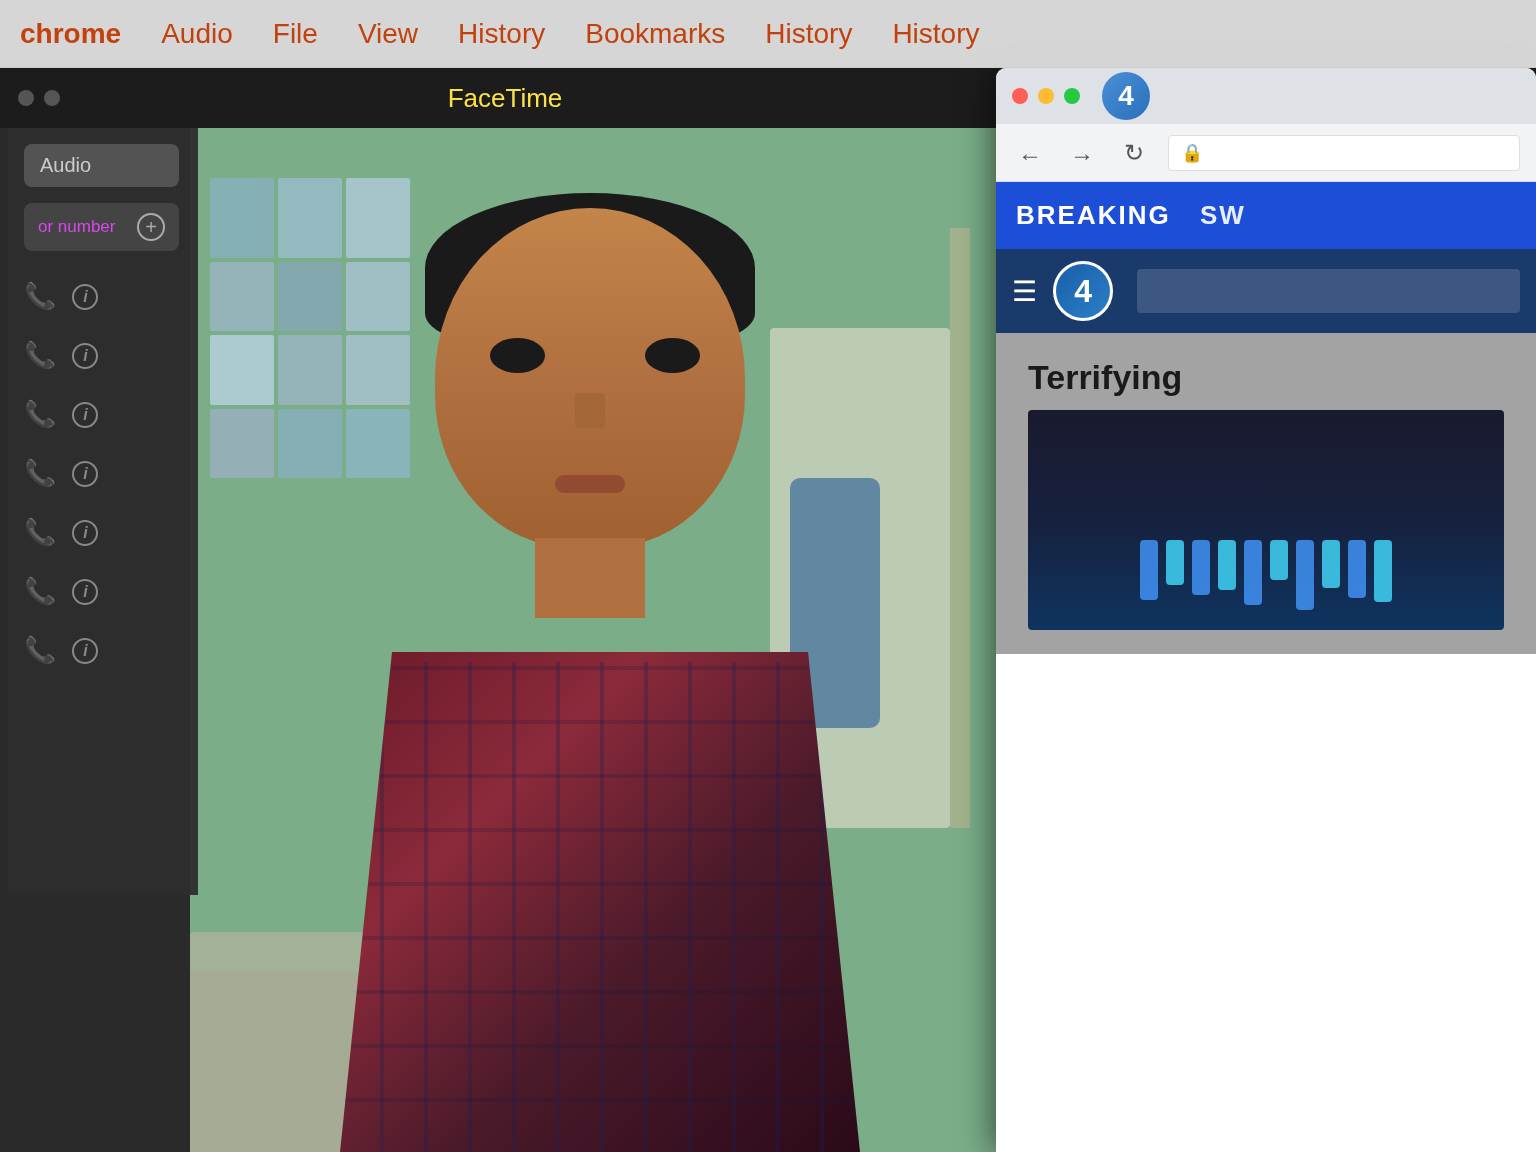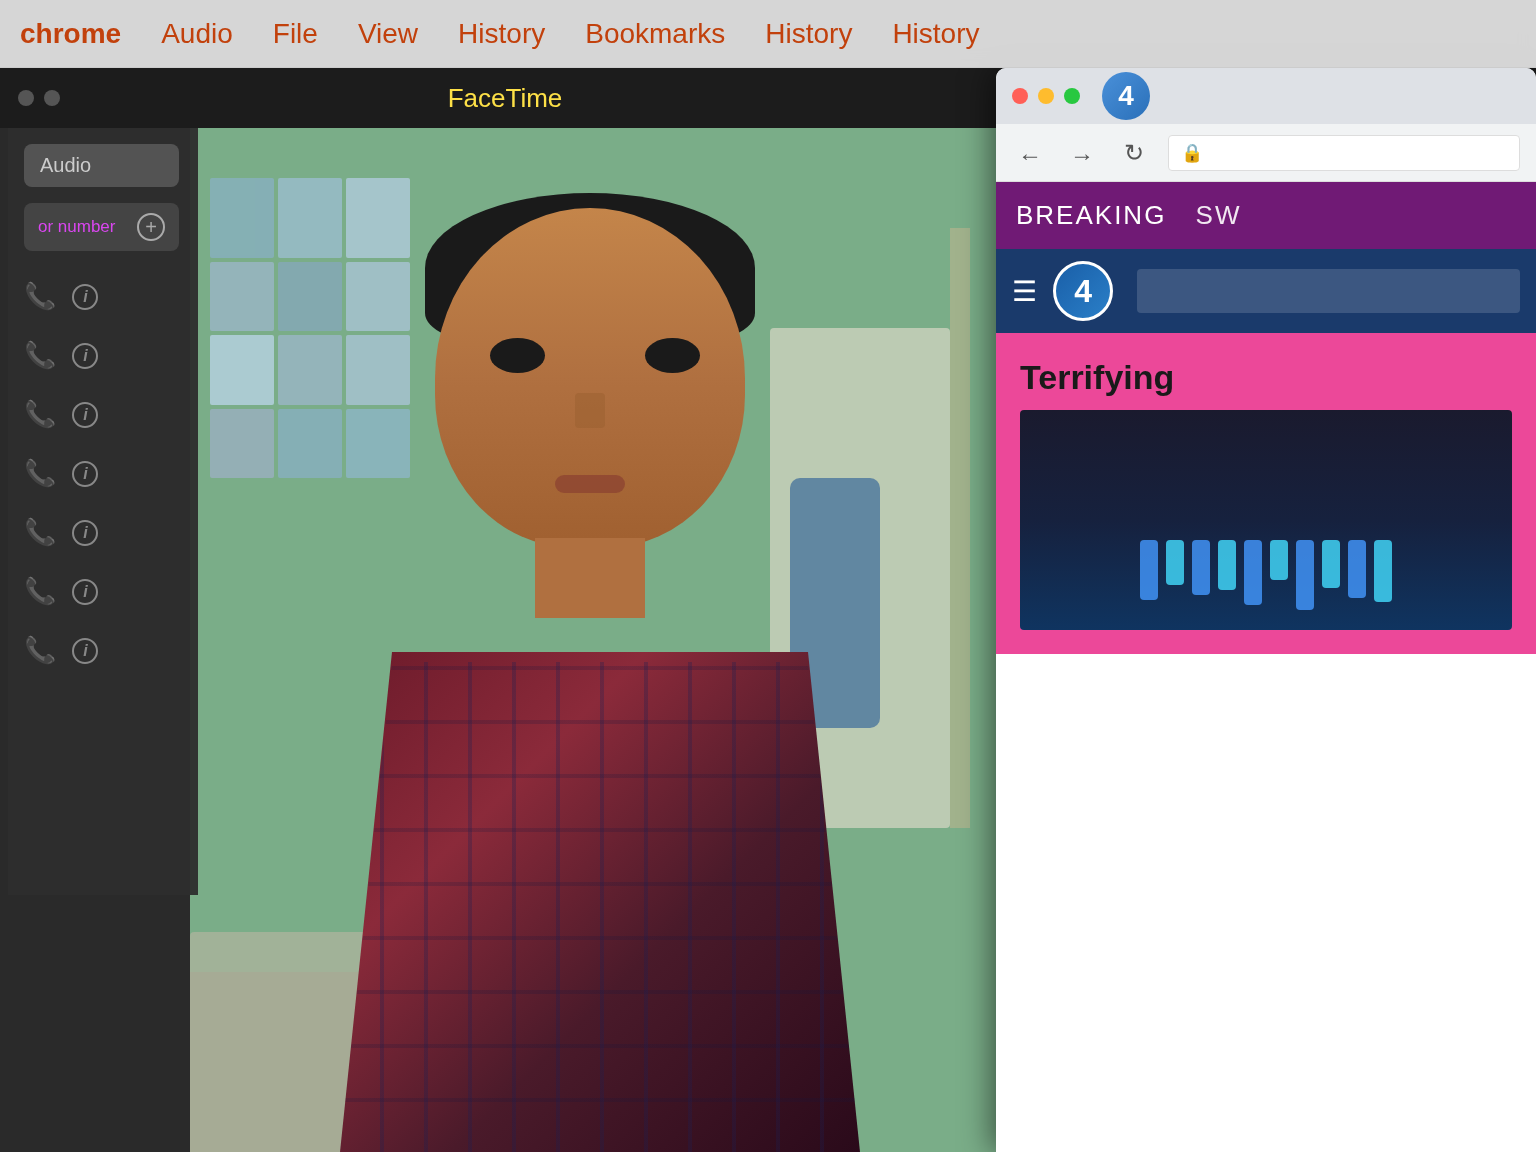--- a/index.html
+++ b/index.html
@@ -327,24 +327,24 @@
     }
 
     .lock-icon {
       color: #1a7f37;
       font-size: 18px;
       margin-right: 6px;
     }
 
     
     .news-breaking-banner {
-      background: #701a75;
+      background: #1d4ed8;
       color: white;
       font-size: 26px;
-      font-weight: 400;
+      font-weight: 700;
       padding: 18px 20px;
       letter-spacing: 2px;
     }
 
     .news-nav-bar {
       background: #1a3a6b;
       padding: 12px 16px;
       display: flex;
       align-items: center;
       gap: 16px;
@@ -364,22 +364,22 @@
       display: flex;
       align-items: center;
       justify-content: center;
       color: white;
       font-size: 32px;
       font-weight: bold;
       border: 3px solid white;
     }
 
     .news-content {
-      background: #ec4899;
-      padding: 24px 24px;
+      background: #a3a3a3;
+      padding: 24px 32px;
     }
 
     .news-headline {
       font-size: 34px;
       font-weight: 700;
       color: #1a1a1a;
       margin-bottom: 12px;
       line-height: 1.2;
     }
 

